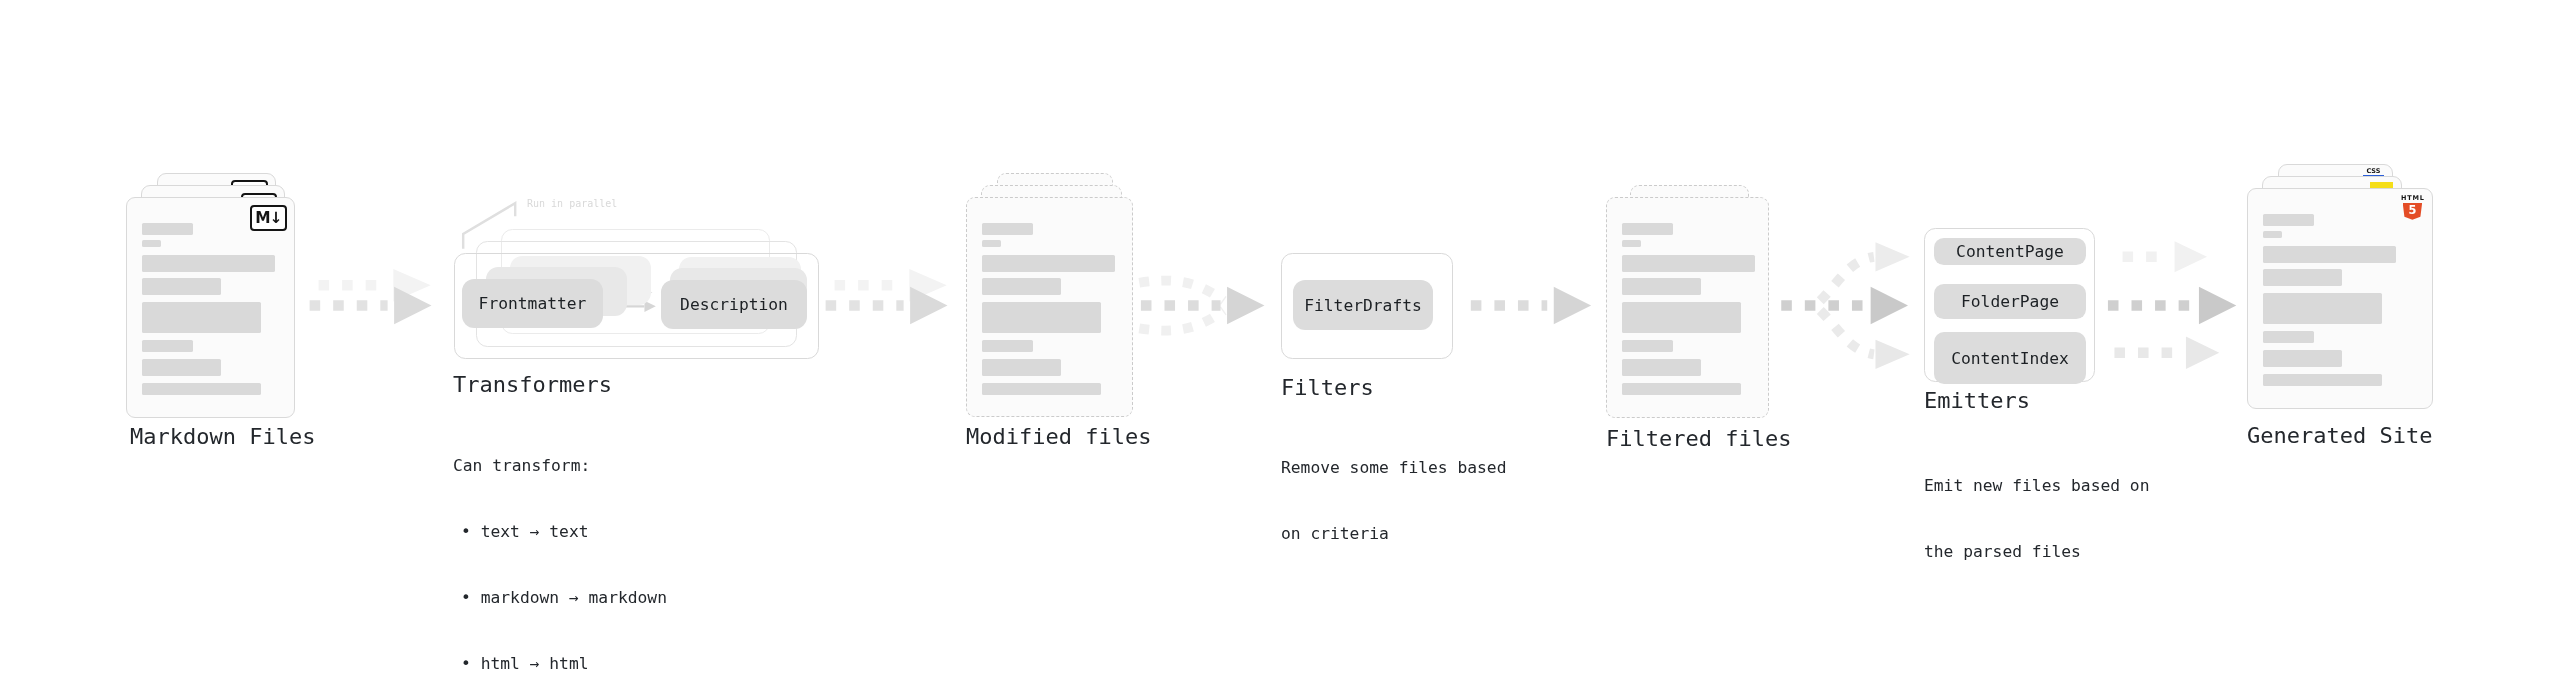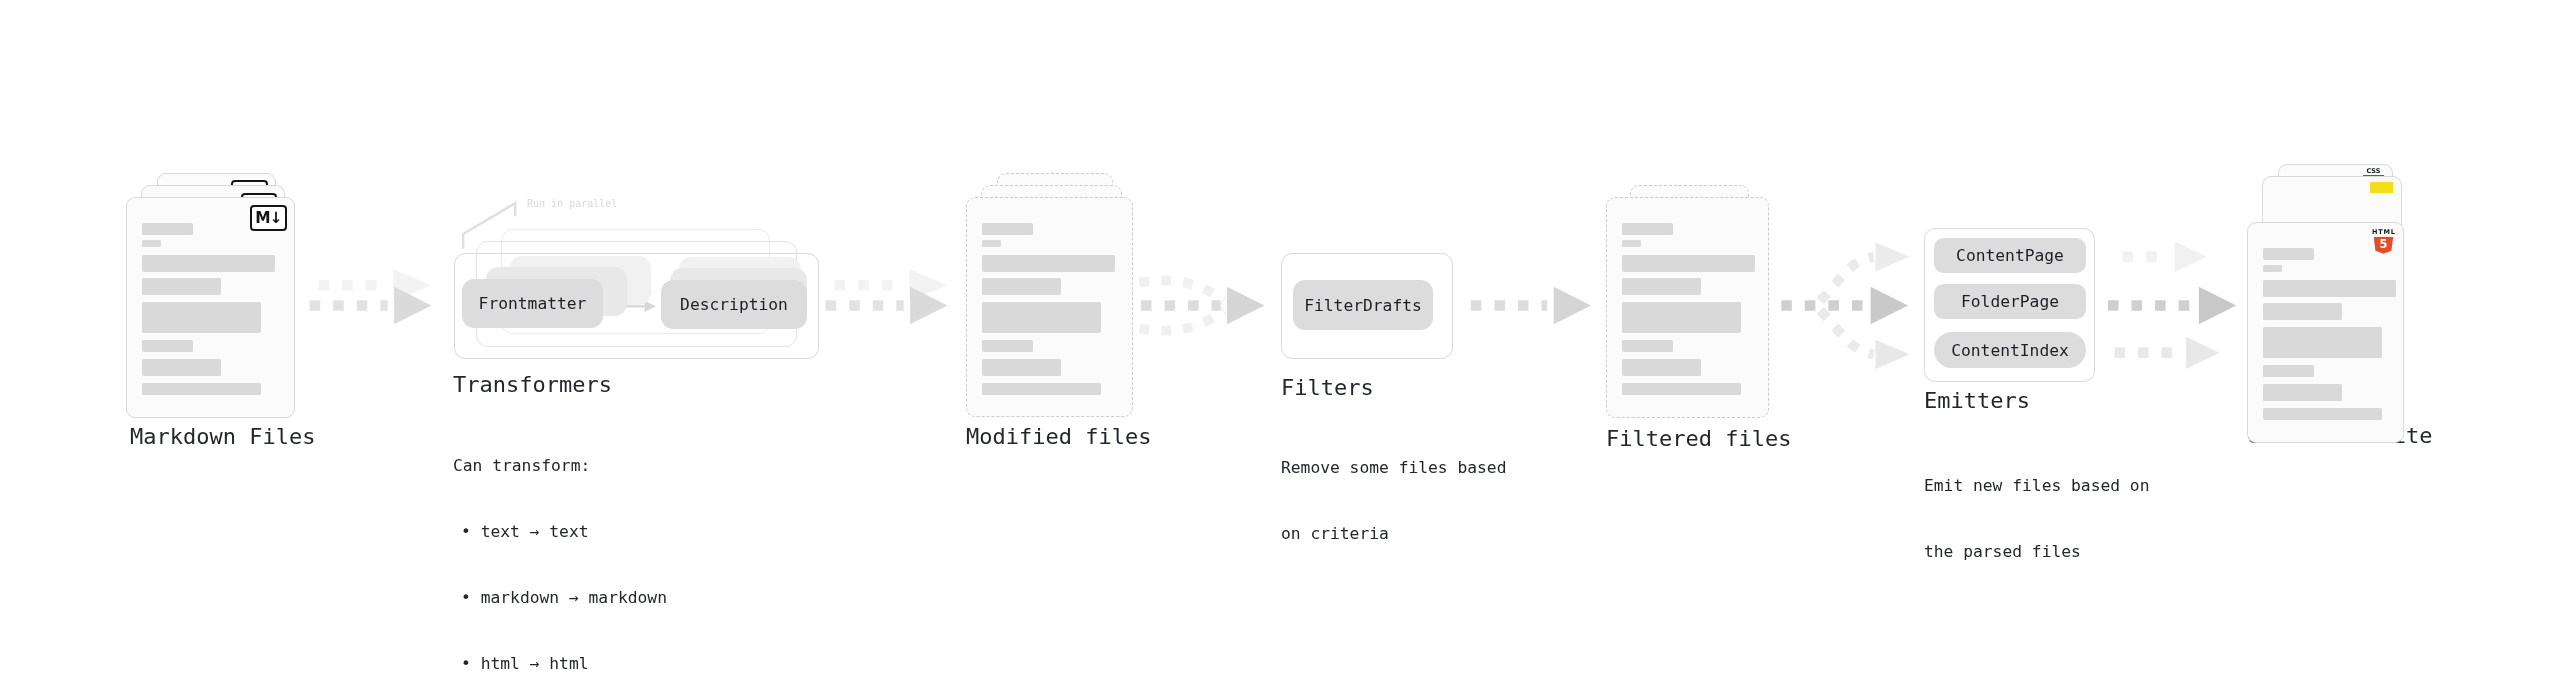--- a/index.html
+++ b/index.html
@@ -189,40 +189,40 @@
       <div class="bar r4"></div>
       <div class="bar r5"></div>
       <div class="bar r6"></div>
       <div class="bar r7"></div>
       <div class="bar r8"></div>
     </div>
   </div>
   <div class="node-label" style="left:1606px;top:426px;">Filtered files</div>
 
   <div class="obox" style="left:1924px;top:228px;width:171px;height:154px;"></div>
-  <div class="pill" style="left:1934px;top:238px;width:152px;height:35px;border-radius:9.8px;">ContentPage</div>
+  <div class="pill" style="left:1934px;top:238px;width:152px;height:27px;border-radius:9.8px;">ContentPage</div>
   <div class="pill" style="left:1934px;top:284px;width:152px;height:35px;border-radius:9.8px;">FolderPage</div>
-  <div class="pill" style="left:1934px;top:332px;width:152px;height:36px;border-radius:18px;">ContentIndex</div>
+  <div class="pill" style="left:1934px;top:332px;width:152px;height:52px;border-radius:10px;">ContentIndex</div>
   <div class="node-label" style="left:1924px;top:388px;">Emitters</div>
   <div class="node-desc" style="left:1924px;top:431px;">
     <div>Emit new files based on</div>
     <div>the parsed files</div>
   </div>
 
   <div class="stack" style="left:2247px;top:163px;width:203px;height:252px;padding-left:24px;">
     <div class="card z1" style="left:31px;top:0.8px;width:115px;height:221px;">
       <div class="css-badge">
         <div class="css-word">CSS</div>
         <div class="css-bar"></div>
       </div>
     </div>
     <div class="card z2" style="left:15.4px;top:13px;width:140px;height:221px;">
       <div class="js-badge"></div>
     </div>
-    <div class="card z3" style="left:0;top:25px;width:157px;height:221px;margin-top:34px;">
+    <div class="card z3" style="left:0;top:25px;width:186px;height:221px;">
       <div class="html5-badge">
         <div class="html5-word">HTML</div>
         <div class="html5-shield">5</div>
       </div>
       <div class="bar r1"></div>
       <div class="bar r2"></div>
       <div class="bar r3"></div>
       <div class="bar r4"></div>
       <div class="bar r5"></div>
       <div class="bar r6"></div>

